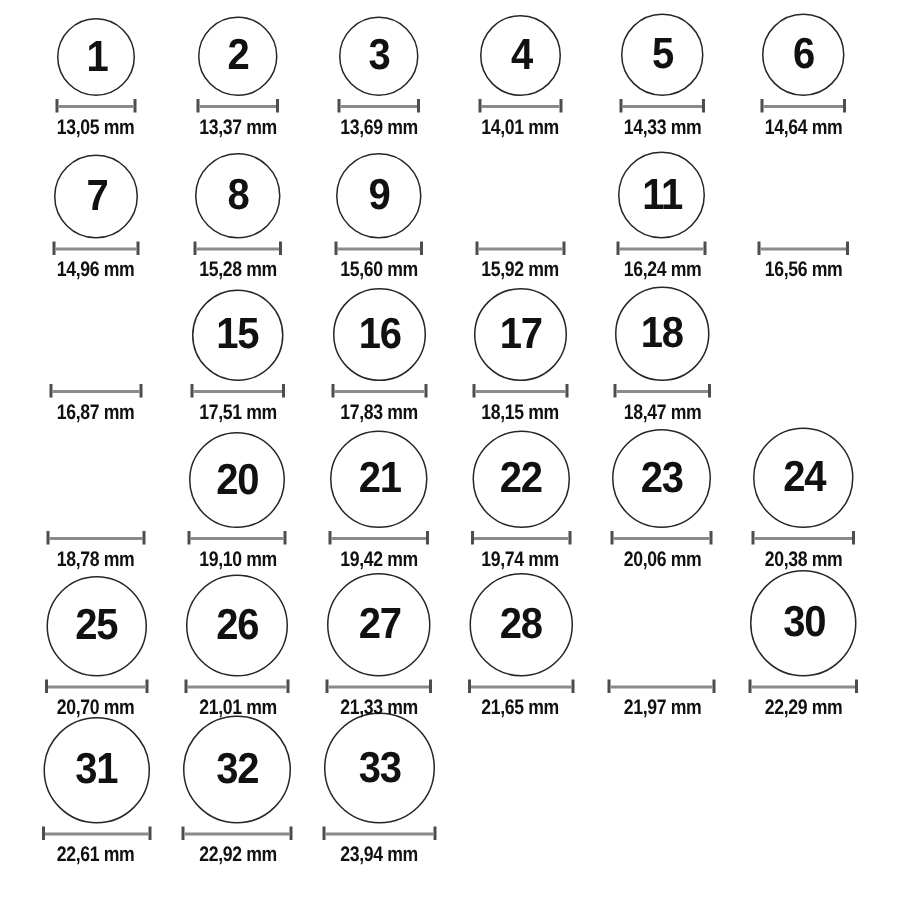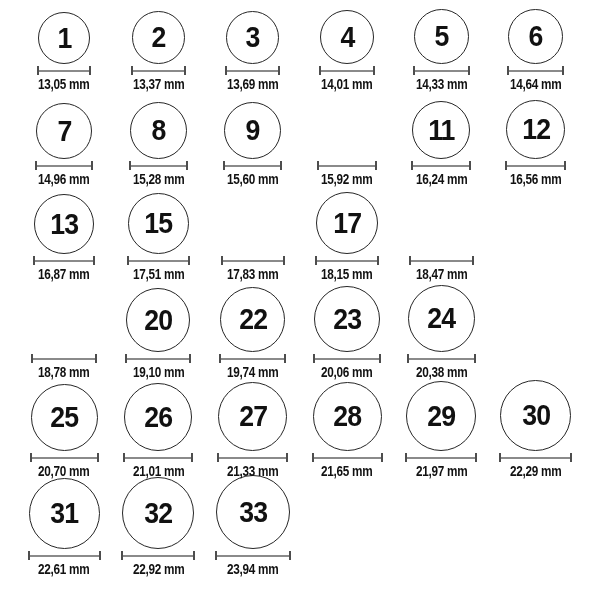--- a/index.html
+++ b/index.html
@@ -165,72 +165,79 @@
     <div class="mm">15,92 mm</div>
   </div>
       <div class="cell" style="--d: 58px;">
     <div class="circle">
       <span class="num">11</span>
     </div>
     <div class="measure"></div>
     <div class="mm">16,24 mm</div>
   </div>
       <div class="cell" style="--d: 59px;">
-    <div class="circle">
-      <span class="num">12</span>
-    </div>
     <div class="measure"></div>
     <div class="mm">16,56 mm</div>
   </div>
     </div>
     <div class="row">
       <div class="cell" style="--d: 60px;">
-    <div class="circle">
-      <span class="num">13</span>
-    </div>
     <div class="measure"></div>
     <div class="mm">16,87 mm</div>
   </div>
       <div class="cell" style="--d: 61px;">
     <div class="circle">
       <span class="num">15</span>
     </div>
     <div class="measure"></div>
     <div class="mm">17,51 mm</div>
   </div>
       <div class="cell" style="--d: 62px;">
+    <div class="circle">
+      <span class="num">16</span>
+    </div>
     <div class="measure"></div>
     <div class="mm">17,83 mm</div>
   </div>
       <div class="cell" style="--d: 62px;">
     <div class="circle">
       <span class="num">17</span>
     </div>
     <div class="measure"></div>
     <div class="mm">18,15 mm</div>
   </div>
       <div class="cell" style="--d: 63px;">
+    <div class="circle">
+      <span class="num">18</span>
+    </div>
     <div class="measure"></div>
     <div class="mm">18,47 mm</div>
   </div>
     </div>
     <div class="row">
       <div class="cell" style="--d: 64px;">
     <div class="measure"></div>
     <div class="mm">18,78 mm</div>
   </div>
       <div class="cell" style="--d: 64px;">
     <div class="circle">
       <span class="num">20</span>
     </div>
     <div class="measure"></div>
     <div class="mm">19,10 mm</div>
   </div>
       <div class="cell" style="--d: 65px;">
     <div class="circle">
+      <span class="num">21</span>
+    </div>
+    <div class="measure"></div>
+    <div class="mm">19,42 mm</div>
+  </div>
+      <div class="cell" style="--d: 65px;">
+    <div class="circle">
       <span class="num">22</span>
     </div>
     <div class="measure"></div>
     <div class="mm">19,74 mm</div>
   </div>
       <div class="cell" style="--d: 66px;">
     <div class="circle">
       <span class="num">23</span>
     </div>
     <div class="measure"></div>
@@ -267,23 +274,20 @@
     <div class="mm">21,33 mm</div>
   </div>
       <div class="cell" style="--d: 69px;">
     <div class="circle">
       <span class="num">28</span>
     </div>
     <div class="measure"></div>
     <div class="mm">21,65 mm</div>
   </div>
       <div class="cell" style="--d: 70px;">
-    <div class="circle">
-      <span class="num">29</span>
-    </div>
     <div class="measure"></div>
     <div class="mm">21,97 mm</div>
   </div>
       <div class="cell" style="--d: 71px;">
     <div class="circle">
       <span class="num">30</span>
     </div>
     <div class="measure"></div>
     <div class="mm">22,29 mm</div>
   </div>

